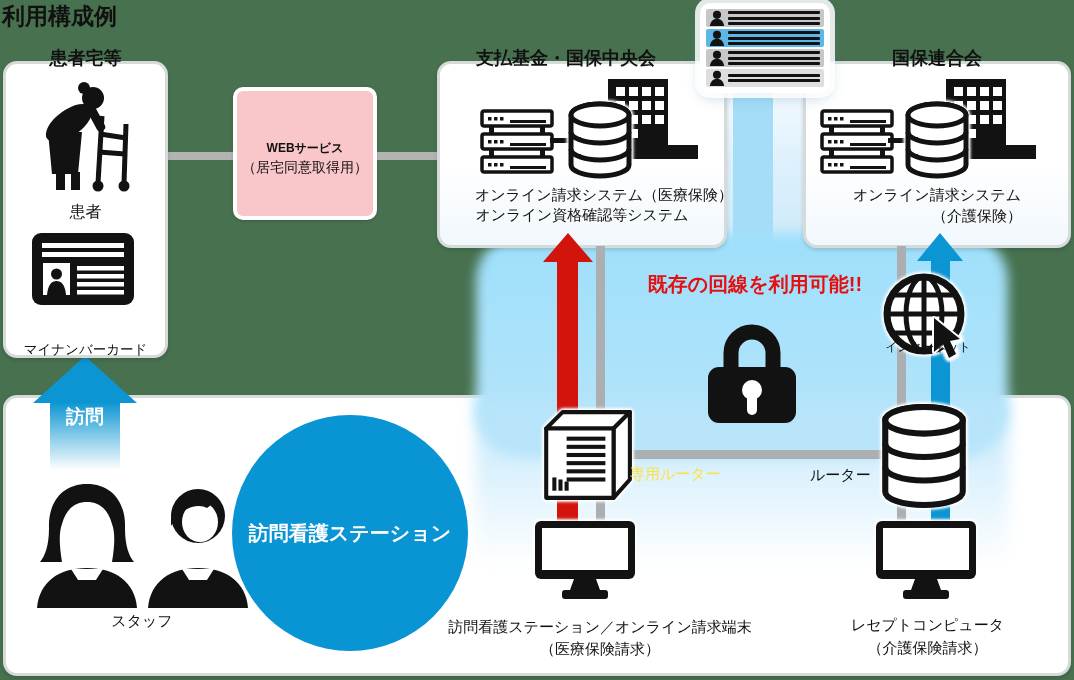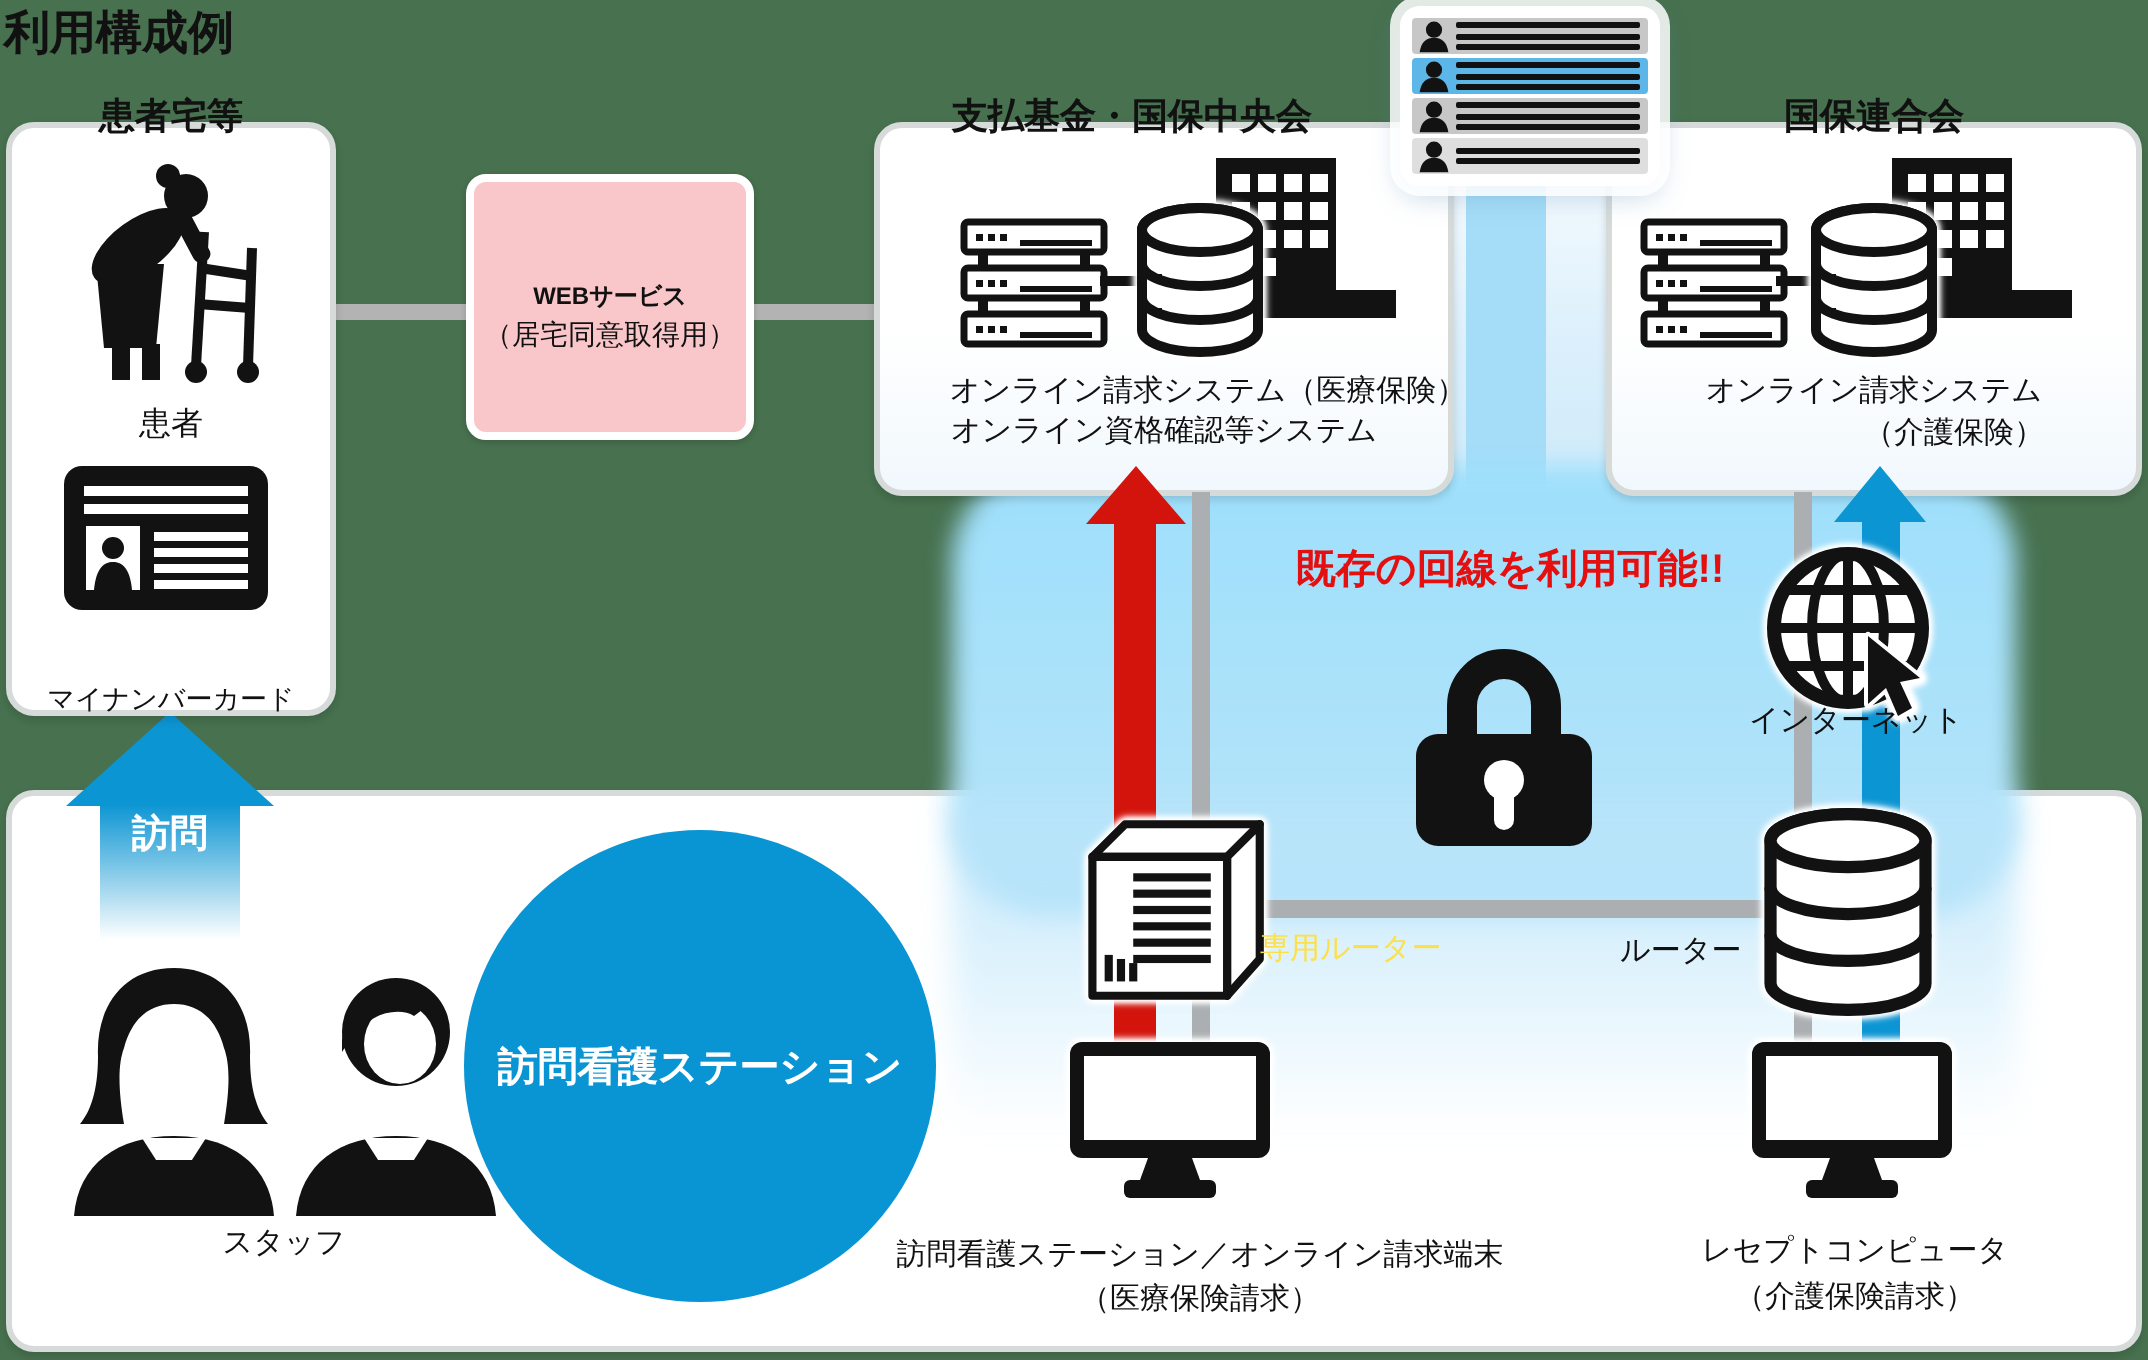--- a/index.html
+++ b/index.html
@@ -297,21 +297,21 @@
       <ellipse cx="46" cy="46" rx="18" ry="37"></ellipse>
       <line x1="9" y1="46" x2="83" y2="46"></line>
       <line x1="15" y1="27" x2="77" y2="27"></line>
       <line x1="15" y1="65" x2="77" y2="65"></line>
     </g>
     <g transform="translate(56,50)">
       <polygon points="0,0 0,34 9,26 15,40 22,36 16,23 26,21" fill="#121212" stroke="#fff" stroke-width="4" stroke-linejoin="round"></polygon>
       <polygon points="0,0 0,34 9,26 15,40 22,36 16,23 26,21" fill="#121212"></polygon>
     </g>
   </svg>
-  <div class="abs lbl center" style="left:866px;top:351px;width:124px;font-size:15px;z-index:6;">インターネット</div>
+  <div class="abs lbl center" style="left:866px;top:339px;width:124px;font-size:12px;z-index:6;">インターネット</div>
 
   <svg class="abs halo" style="left:536px;top:406px;z-index:5;" width="100" height="98" viewBox="0 0 98 96">
     <g fill="#fff" stroke="#121212" stroke-width="4" stroke-linejoin="round">
       <polygon points="10,22 26,6 92,6 76,22"></polygon>
       <polygon points="76,22 92,6 92,72 76,90"></polygon>
       <rect x="10" y="22" width="66" height="68"></rect>
     </g>
     <g fill="#121212">
       <rect x="30" y="30" width="38" height="4"></rect>
         <rect x="30" y="38" width="38" height="4"></rect>

